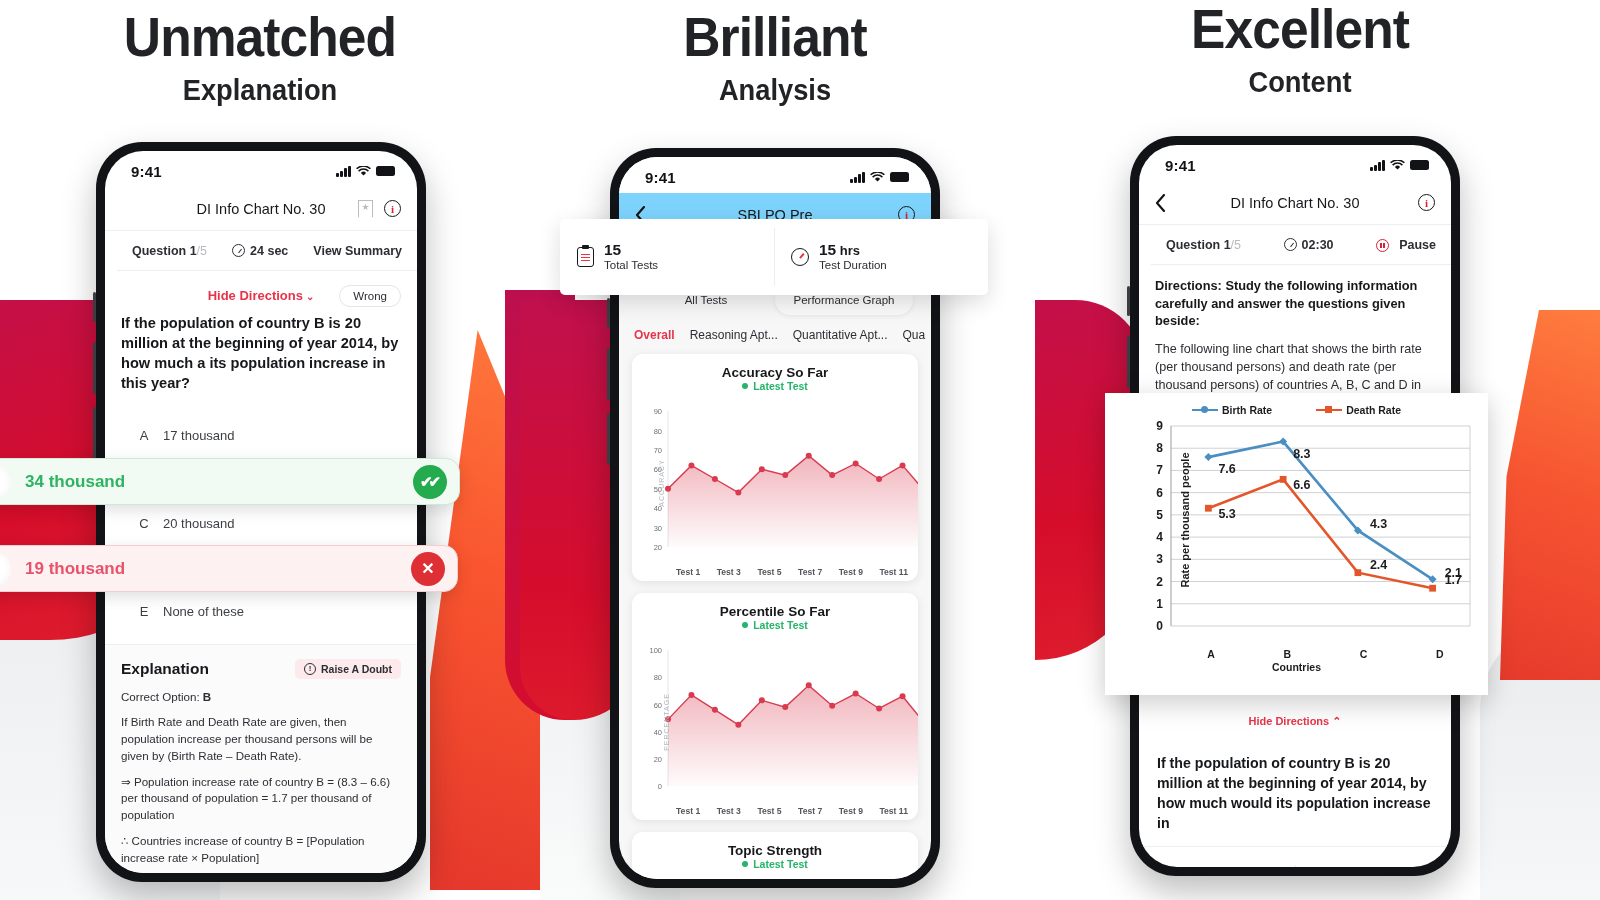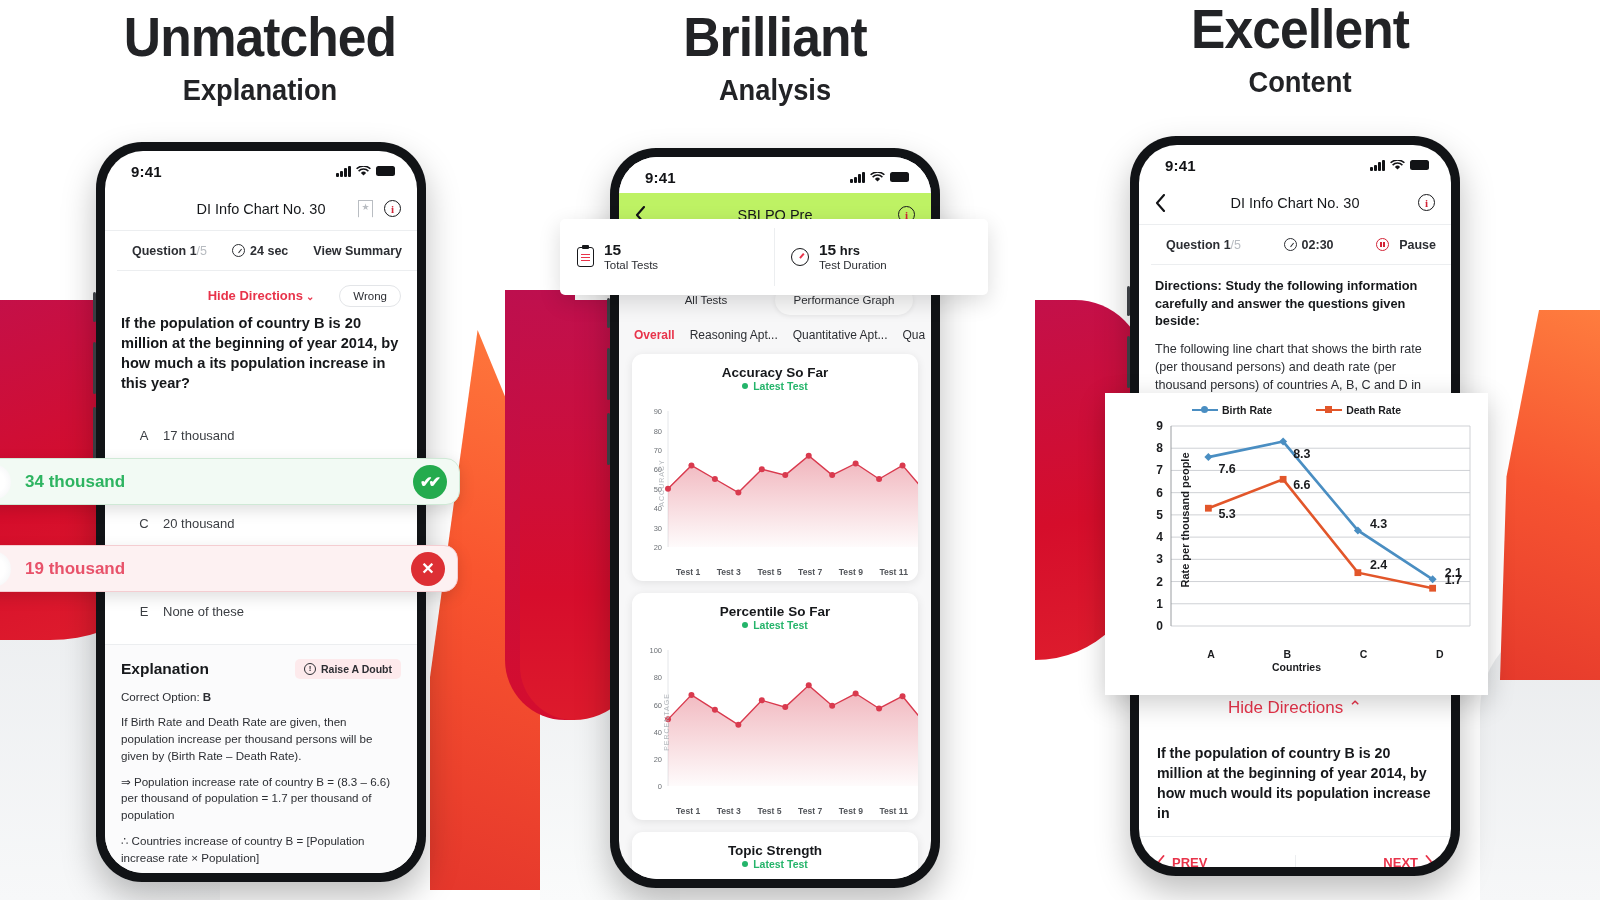--- a/index.html
+++ b/index.html
@@ -139,21 +139,21 @@
   .qbar .q-count em { font-style:normal; color:#b7bbc0; }
   .qbar .q-timer { display:flex; align-items:center; gap:5px; font-weight:600; }
   .clock-ic {
     width:13px;height:13px;border-radius:50%;border:1.5px solid #2c2e33;position:relative;
   }
   .clock-ic:after{
     content:""; position:absolute; left:5px; top:2.5px; width:1.3px;height:5px;
     background:#2c2e33; transform-origin: bottom center; transform:rotate(38deg);
   }
   .q-summary { font-size:12.5px; font-weight:600; color:#2c2e33; }
-  .pause-wrap { display:flex; align-items:center; gap:10px; font-size:12.5px; font-weight:600; color:#2c2e33;}
+  .pause-wrap { display:flex; align-items:flex-end; gap:10px; font-size:12.5px; font-weight:600; color:#2c2e33;}
   .pause-ic { width:13px;height:13px;border-radius:50%;border:1.5px solid #d32437;
     display:flex;align-items:center;justify-content:center;gap:1.2px;}
   .pause-ic i{ width:1.6px;height:5px;background:#d32437;display:block;}
 
   
   .qbody { padding:12px 16px 0; }
   .dir-row { display:flex; align-items:center; justify-content:center; position:relative; padding:5px 0 10px; }
   .hide-dir { color:#e8334a; font-size:13px; font-weight:600; }
   .hide-dir .chev { font-size:10px; margin-left:3px; }
   .wrong-pill {
@@ -256,21 +256,21 @@
     position:absolute; left:6px; top:50%; transform:translateY(-50%) rotate(-90deg);
     font-size:7px; color:#b4b8bd; letter-spacing:1px;
   }
   .xlabels { display:flex; justify-content:space-between; padding:2px 10px 4px 44px; }
   .xlabels span { font-size:8.6px; color:#53565b; font-weight:600; }
 
   
   .dir-block { padding:12px 16px 0; }
   .dir-bold { font-size:12.8px; font-weight:bold; color:#16181b; line-height:1.38; }
   .dir-body { font-size:12.6px; color:#2c2e33; line-height:1.42; margin-top:11px; }
-  .hide-dir-3 { text-align:center; color:#e8334a; font-size:17px; font-weight:400; }
+  .hide-dir-3 { text-align:center; color:#e8334a; font-size:11px; font-weight:700;margin-top:18px; }
   .q3text { font-size:14.2px; font-weight:bold; color:#16181b; line-height:1.4; padding:0 18px; }
   .navrow {
     display:flex; align-items:center; border-top:1px solid #eceef0;
     height:52px; margin-top:12px;
   }
   .navrow div { flex:1; display:flex; align-items:center; gap:7px; color:#e8334a; font-size:13px; font-weight:bold; }
   .navrow .prev { padding-left:18px; }
   .navrow .next { justify-content:flex-end; padding-right:18px; border-left:1px solid #eceef0; }
 
   .dichart-float {
@@ -445,21 +445,21 @@
             </span>
           <svg width="15" height="11" viewBox="0 0 15 11">
             <path d="M7.5 9.6 L4.9 6.9 A3.7 3.7 0 0 1 10.1 6.9 Z" fill="#121316"></path>
             <path d="M2.6 5.1 A7 7 0 0 1 12.4 5.1" stroke="#121316" stroke-width="1.5" fill="none"></path>
             <path d="M0.6 2.8 A10 10 0 0 1 14.4 2.8" stroke="#121316" stroke-width="1.5" fill="none"></path>
           </svg>
           <span class="batt"></span>
         </span>
       </div>
 
-      <div class="navbar" style="background:#bef264;">
+      <div class="navbar" style="background:#7dd3fc;">
         <span class="nav-back" style="font-size:0;">
           <svg width="11" height="18" viewBox="0 0 11 18">
               <path d="M9 1 L2 9 L9 17" stroke="#121316" stroke-width="2.1" fill="none" stroke-linecap="round" stroke-linejoin="round"></path>
             </svg>
         </span>
         <span class="nav-title">SBI PO Pre</span>
         <span class="nav-right">
             <span class="icon-info">i</span>
           </span>
       </div>

